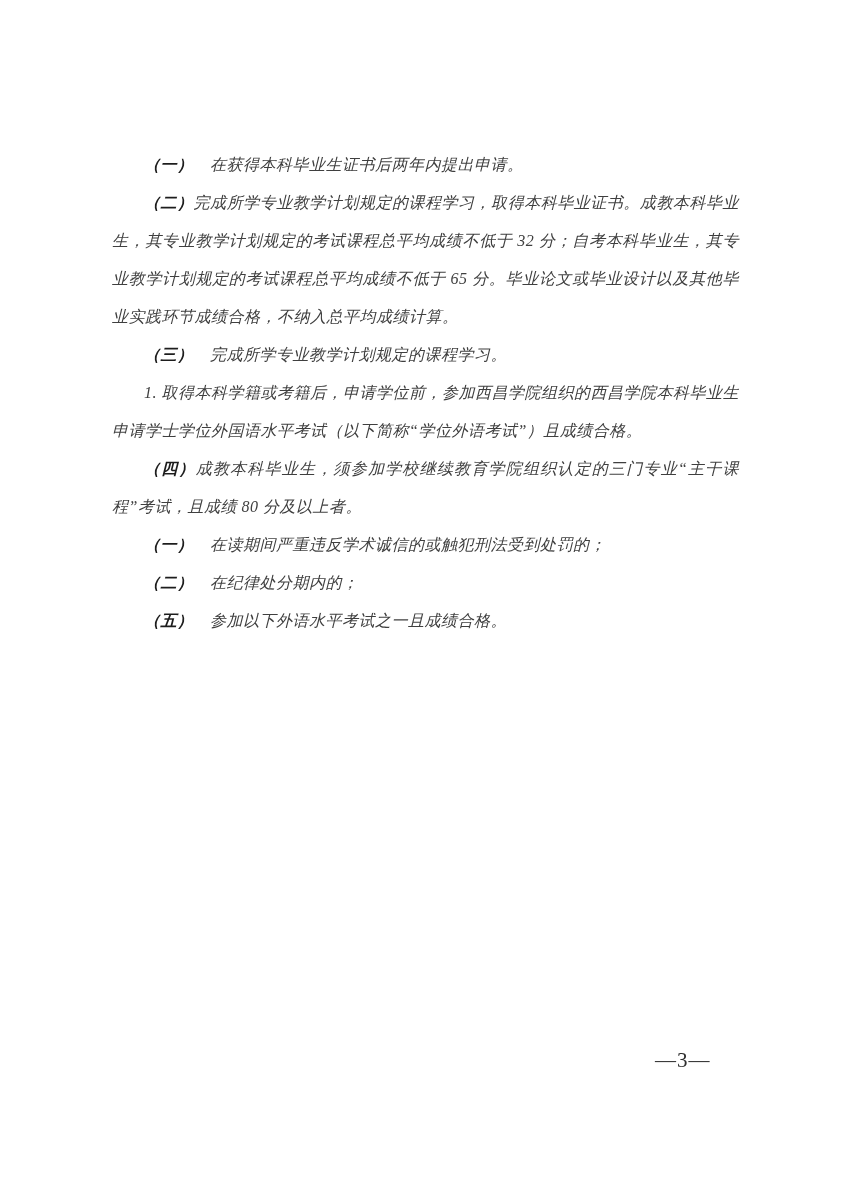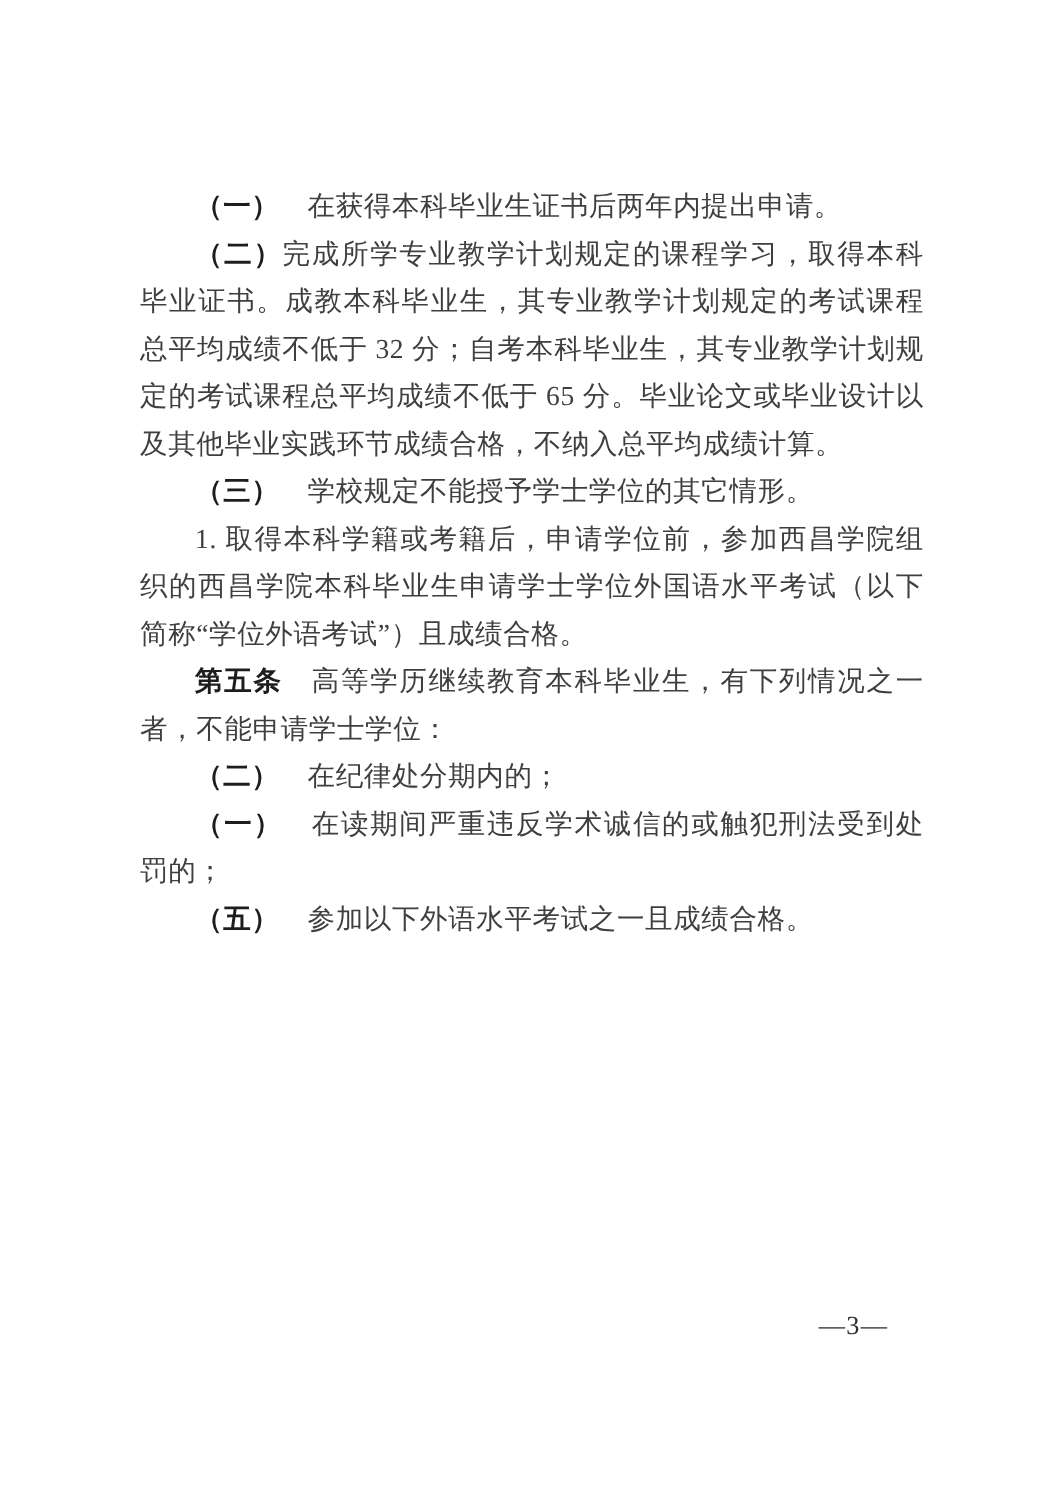--- a/index.html
+++ b/index.html
@@ -13,25 +13,26 @@
     height: 1200px;
     background: #ffffff;
     overflow: hidden;
     font-family: "Liberation Serif", "DejaVu Serif", serif;
   }
   .content {
     position: absolute;
     left: 112px;
     top: 146px;
     width: 627px;
-    font-size: 22px;
+    font-size: 16px;
     line-height: 38px;
     color: #3f3f3f;
     text-align: justify;
     letter-spacing: 0.5px;
+    font-style: italic;
   }
   .content p {
     margin: 0;
     padding: 0;
     text-indent: 2em;
   }
   .marker {
     font-weight: bold;
     color: #1d1d1d;
   }
@@ -44,21 +45,21 @@
     letter-spacing: 1px;
   }
 </style>
 </head>
 <body>
 
 <div class="page">
   <div class="content">
     <p><span class="marker">（一）</span><span>　在获得本科毕业生证书后两年内提出申请。</span></p>
     <p><span class="marker">（二）</span><span>完成所学专业教学计划规定的课程学习，取得本科毕业证书。成教本科毕业生，其专业教学计划规定的考试课程总平均成绩不低于 32 分；自考本科毕业生，其专业教学计划规定的考试课程总平均成绩不低于 65 分。毕业论文或毕业设计以及其他毕业实践环节成绩合格，不纳入总平均成绩计算。</span></p>
-    <p><span class="marker">（三）</span><span>　学校规定不能授予学士学位的其它情形。</span></p>
+    <p><span class="marker">（三）</span><span>　完成所学专业教学计划规定的课程学习。</span></p>
     <p><span class="marker"></span><span>1. 取得本科学籍或考籍后，申请学位前，参加西昌学院组织的西昌学院本科毕业生申请学士学位外国语水平考试（以下简称“学位外语考试”）且成绩合格。</span></p>
-    <p><span class="marker">第五条</span><span>　高等学历继续教育本科毕业生，有下列情况之一者，不能申请学士学位：</span></p>
+    <p><span class="marker">（四）</span><span>成教本科毕业生，须参加学校继续教育学院组织认定的三门专业“主干课程”考试，且成绩 80 分及以上者。</span></p>
+    <p><span class="marker">（一）</span><span>　在读期间严重违反学术诚信的或触犯刑法受到处罚的；</span></p>
     <p><span class="marker">（二）</span><span>　在纪律处分期内的；</span></p>
-    <p><span class="marker">（一）</span><span>　在读期间严重违反学术诚信的或触犯刑法受到处罚的；</span></p>
     <p><span class="marker">（五）</span><span>　参加以下外语水平考试之一且成绩合格。</span></p>
   </div>
   <div class="page-number">—3—</div>
 </div>
 
 </body></html>

